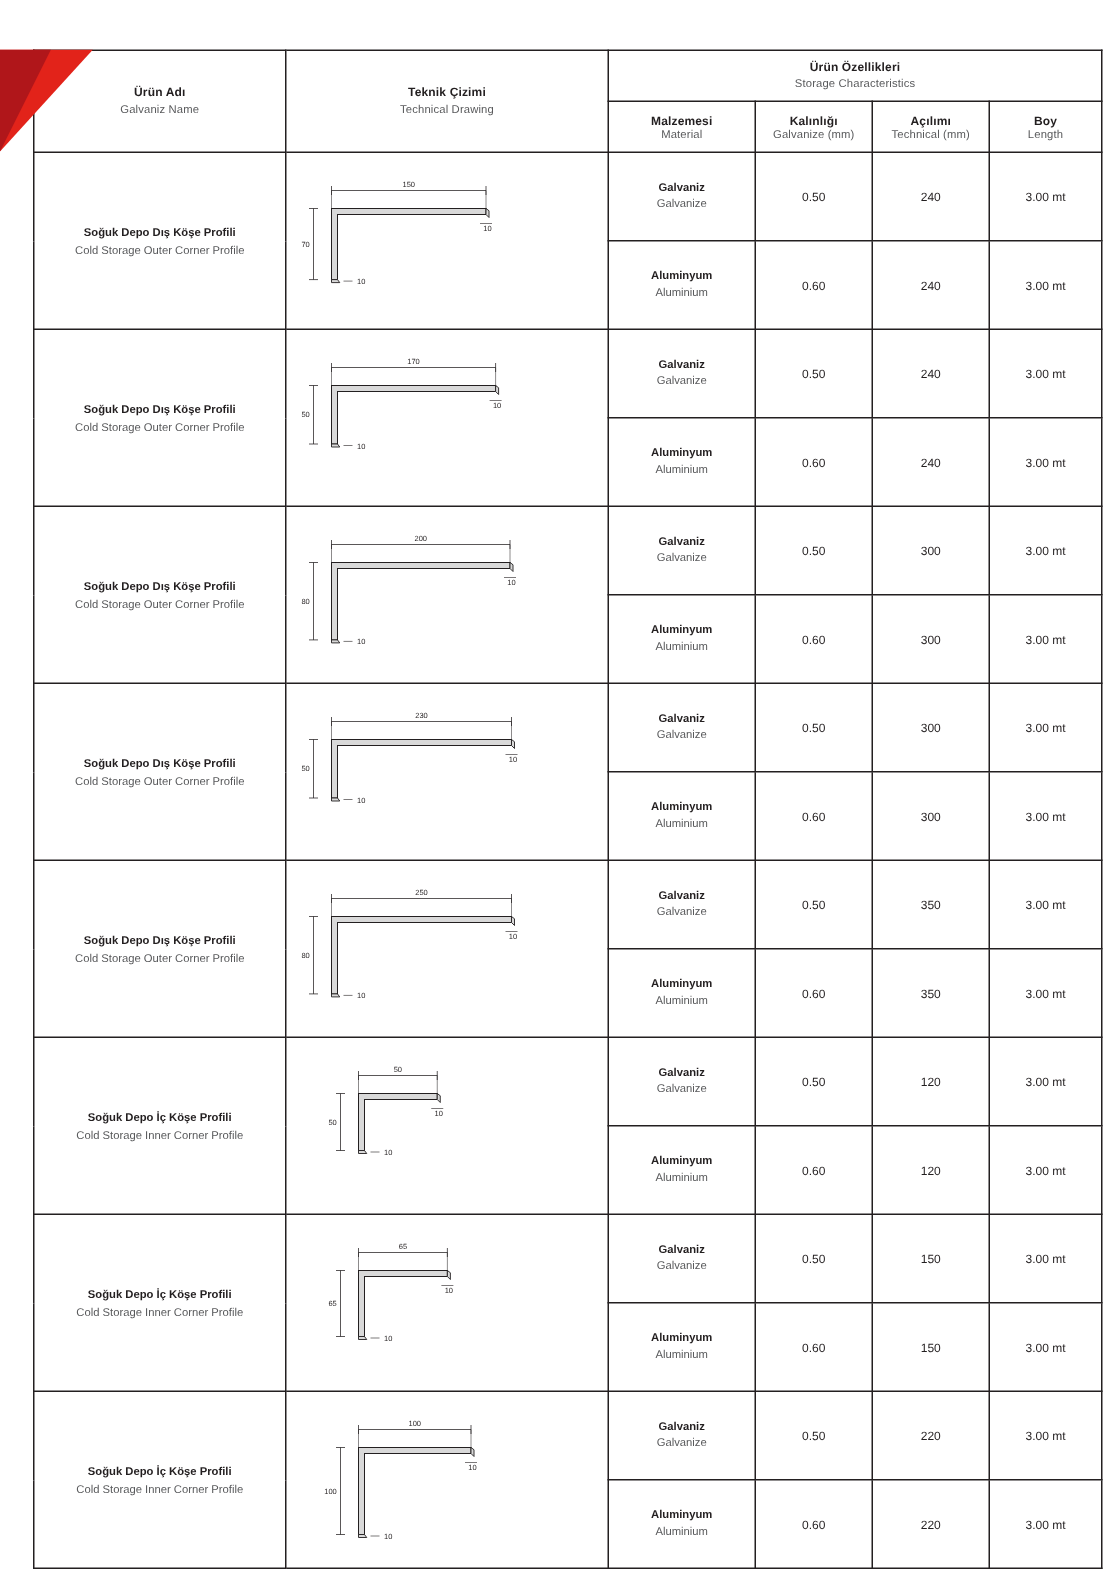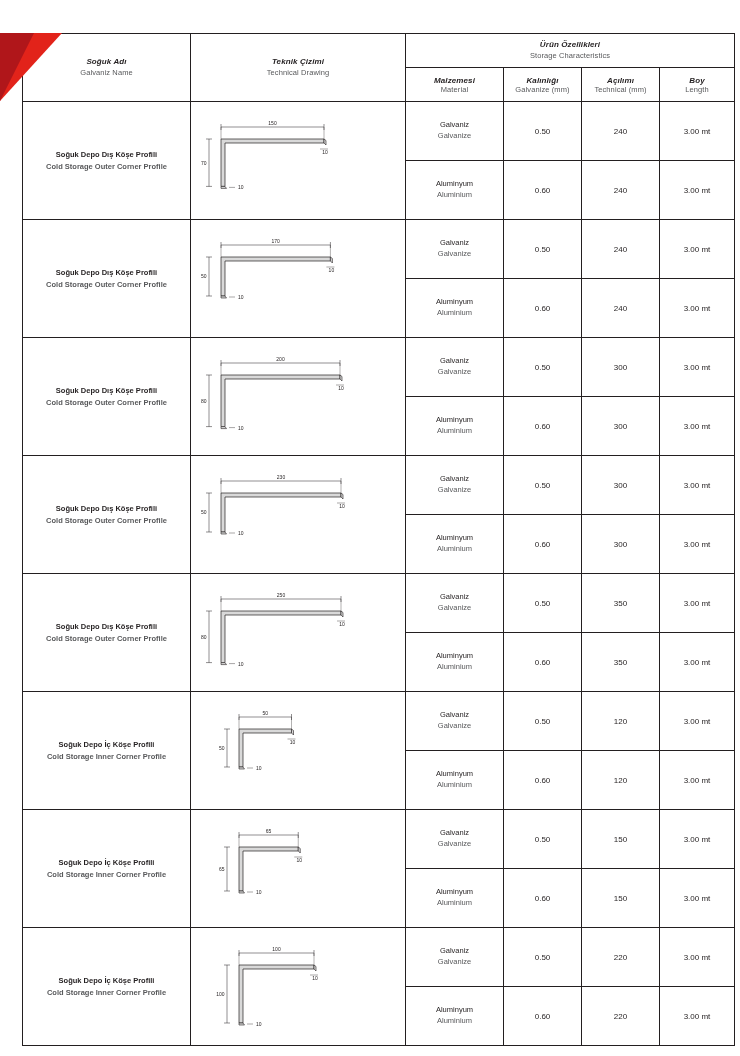--- a/index.html
+++ b/index.html
@@ -71,21 +71,20 @@
     font-weight: bold;
     font-size: 8px;
     line-height: 1.35;
   }
   .th-tr {
     display: block;
     font-weight: bold;
     font-size: 8px;
     color: #231f20;
     letter-spacing: .1px;
-    font-style: italic;
   }
   .th-en {
     display: block;
     font-weight: normal;
     font-size: 7.5px;
     color: #58595b;
     letter-spacing: .1px;
   }
   .col-product { width: 168px; }
   .col-drawing { width: 215px; }
@@ -99,29 +98,29 @@
   }
   .prod-tr {
     display: block;
     font-weight: bold;
     font-size: 7.5px;
     color: #231f20;
     line-height: 1.5;
   }
   .prod-en {
     display: block;
-    font-weight: bold;
+    font-weight: normal;
     font-size: 7.5px;
     color: #58595b;
     line-height: 1.5;
     text-align: center;
   }
   .mat-tr {
     display: block;
-    font-weight: normal;
+    font-weight: bold;
     font-size: 7.5px;
     color: #231f20;
     line-height: 1.45;
   }
   .mat-en {
     display: block;
     font-weight: normal;
     font-size: 7.5px;
     color: #58595b;
     line-height: 1.45;
@@ -167,21 +166,21 @@
       <col class="col-product">
       <col class="col-drawing">
       <col class="col-material">
       <col class="col-thickness">
       <col class="col-expansion">
       <col class="col-length">
     </colgroup>
     <thead>
       <tr class="hdr-top">
         <th rowspan="2" class="th-main-tr">
-          <span class="th-tr">Soğuk Adı</span>
+          <span class="th-tr">Ürün Adı</span>
           <span class="th-en">Galvaniz Name</span>
         </th>
         <th rowspan="2" class="th-main-tr">
           <span class="th-tr">Teknik Çizimi</span>
           <span class="th-en">Technical Drawing</span>
         </th>
         <th colspan="4" class="th-main-tr">
           <span class="th-tr">Ürün Özellikleri</span>
           <span class="th-en">Storage Characteristics</span>
         </th>

